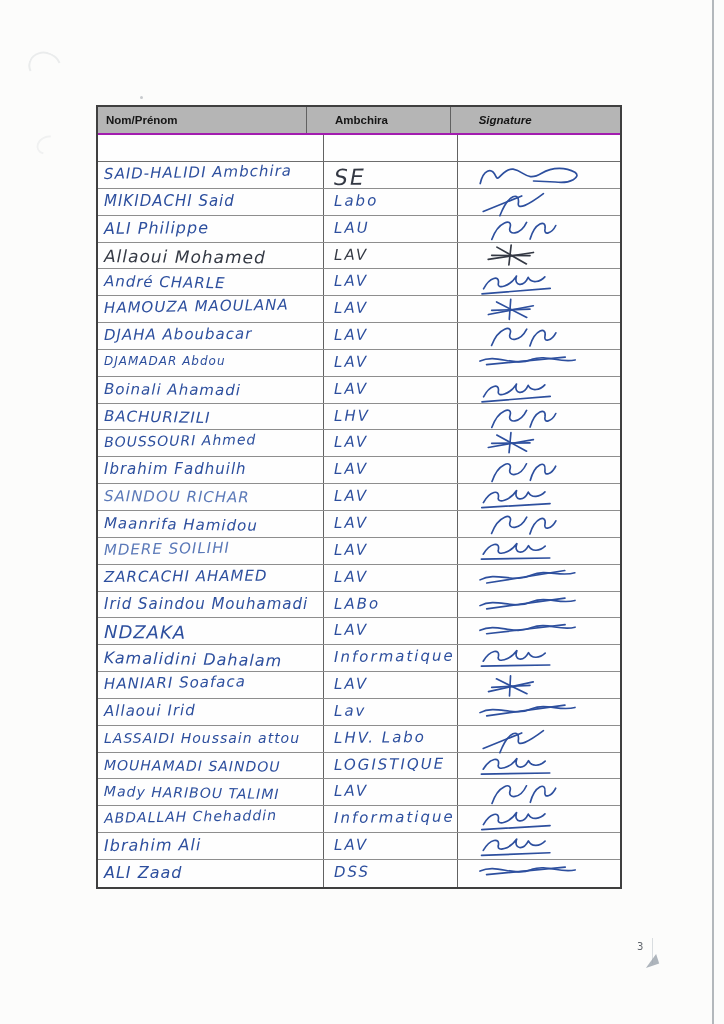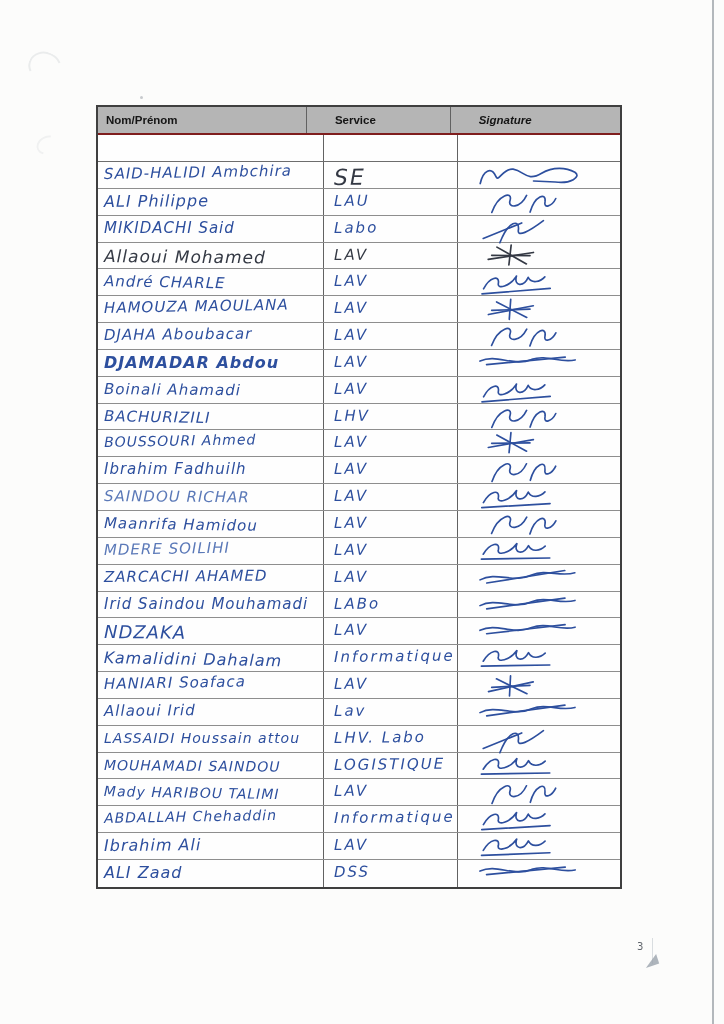--- a/index.html
+++ b/index.html
@@ -32,21 +32,21 @@
   .fold-line{position:absolute;width:1px;height:26px;background:#d9dde0;}
 
   
   .sheet-table{
     position:absolute;left:96px;top:105px;width:526px;
     border:2px solid #3f3f3f;box-sizing:border-box;
     background:#fefefe;
   }
   .t-row{display:flex;box-sizing:border-box;border-bottom:1px solid #8e8e8e;position:relative;}
   .t-row.header{
-    height:28px;background:#b5b5b5;border-bottom:2px solid #7f1d1d;gap:20px;
+    height:28px;background:#b5b5b5;border-bottom:2px solid #a21caf;gap:20px;
   }
   .t-row.blank{height:27px;border-bottom:1.4px solid #6d6d6d;}
   .t-row.data{height:26.85px;}
   .t-row:last-child{border-bottom:none;}
   .c1,.c2,.c3{box-sizing:border-box;position:relative;}
   .c1{width:228px;border-right:1px solid #626262;}
   .c2{width:135px;border-right:1px solid #626262;}
   .c3{width:163px;font-style:italic;}
   .header .hcell{
     font-weight:bold;font-size:11.5px;color:#151515;
@@ -74,21 +74,21 @@
   <span class="artifact-arc arc1"></span>
   <span class="artifact-arc arc2"></span>
   <span class="dot1"></span>
 
   <div class="sheet-table">
     <div class="t-row header">
       <div class="c1">
           <span class="hcell">Nom/Prénom</span>
         </div>
       <div class="c2">
-          <span class="hcell">Service</span>
+          <span class="hcell">Ambchira</span>
         </div>
       <div class="c3">
           <span class="hcell">Signature</span>
         </div>
     </div>
     <div class="t-row blank">
       <div class="c1"></div>
       <div class="c2"></div>
       <div class="c3"></div>
     </div>
@@ -101,43 +101,43 @@
             <span class="hw svc ink-dark" style="font-size: 22px;">SE</span>
           </div>
           <div class="c3">
             <span class="sigwrap"><svg viewBox="0 0 156 36" style="transform: rotate(-1.8deg);">
                 <path d="M6,26 C10,10 20,6 25,18 C28,26 34,8 46,10 C60,13 62,26 80,16 C94,8 110,10 120,16 C128,22 114,30 96,27 L70,25" fill="none" stroke="#2d4f9e" stroke-width="2" stroke-linecap="round" stroke-linejoin="round"></path>
               </svg></span>
           </div>
         </div>
         <div class="t-row data">
           <div class="c1">
-            <span class="hw ink-blue" style="font-size: 16px; transform: rotate(-0.5deg);">ALI Philippe</span>
-          </div>
-          <div class="c2">
-            <span class="hw svc ink-blue" style="font-size: 15px;">LAU</span>
-          </div>
-          <div class="c3">
-            <span class="sigwrap"><svg viewBox="0 0 156 36" style="transform: rotate(-0.6deg);">
-                <path d="M20,30 C28,8 46,4 42,16 C39,25 54,26 62,10" fill="none" stroke="#2d4f9e" stroke-width="2" stroke-linecap="round" stroke-linejoin="round"></path>
-                <path d="M66,30 C72,10 86,6 84,18 C82,26 92,24 97,14" fill="none" stroke="#2d4f9e" stroke-width="2" stroke-linecap="round" stroke-linejoin="round"></path>
-              </svg></span>
-          </div>
-        </div>
-        <div class="t-row data">
-          <div class="c1">
             <span class="hw ink-blue" style="font-size: 15px; transform: rotate(0deg);">MIKIDACHI Said</span>
           </div>
           <div class="c2">
             <span class="hw svc ink-blue" style="font-size: 15px;">Labo</span>
           </div>
           <div class="c3">
             <span class="sigwrap"><svg viewBox="0 0 156 36" style="transform: rotate(0.6deg);">
                 <path d="M10,30 L56,11" fill="none" stroke="#2d4f9e" stroke-width="2" stroke-linecap="round" stroke-linejoin="round"></path>
                 <path d="M30,35 C40,8 54,6 52,20 C51,28 64,22 82,8" fill="none" stroke="#2d4f9e" stroke-width="2" stroke-linecap="round" stroke-linejoin="round"></path>
+              </svg></span>
+          </div>
+        </div>
+        <div class="t-row data">
+          <div class="c1">
+            <span class="hw ink-blue" style="font-size: 16px; transform: rotate(-0.5deg);">ALI Philippe</span>
+          </div>
+          <div class="c2">
+            <span class="hw svc ink-blue" style="font-size: 15px;">LAU</span>
+          </div>
+          <div class="c3">
+            <span class="sigwrap"><svg viewBox="0 0 156 36" style="transform: rotate(-0.6deg);">
+                <path d="M20,30 C28,8 46,4 42,16 C39,25 54,26 62,10" fill="none" stroke="#2d4f9e" stroke-width="2" stroke-linecap="round" stroke-linejoin="round"></path>
+                <path d="M66,30 C72,10 86,6 84,18 C82,26 92,24 97,14" fill="none" stroke="#2d4f9e" stroke-width="2" stroke-linecap="round" stroke-linejoin="round"></path>
               </svg></span>
           </div>
         </div>
         <div class="t-row data">
           <div class="c1">
             <span class="hw ink-dark" style="font-size: 17px; transform: rotate(0.5deg);">Allaoui Mohamed</span>
           </div>
           <div class="c2">
             <span class="hw svc ink-dark" style="font-size: 15px;">LAV</span>
           </div>
@@ -189,21 +189,21 @@
           </div>
           <div class="c3">
             <span class="sigwrap"><svg viewBox="0 0 156 36" style="transform: rotate(0.6deg);">
                 <path d="M20,30 C28,8 46,4 42,16 C39,25 54,26 62,10" fill="none" stroke="#2d4f9e" stroke-width="2" stroke-linecap="round" stroke-linejoin="round"></path>
                 <path d="M66,30 C72,10 86,6 84,18 C82,26 92,24 97,14" fill="none" stroke="#2d4f9e" stroke-width="2" stroke-linecap="round" stroke-linejoin="round"></path>
               </svg></span>
           </div>
         </div>
         <div class="t-row data">
           <div class="c1">
-            <span class="hw ink-blue" style="font-size: 16px; transform: rotate(0deg); font-weight: bold;">DJAMADAR Abdou</span>
+            <span class="hw ink-blue" style="font-size: 12px; transform: rotate(0deg);">DJAMADAR Abdou</span>
           </div>
           <div class="c2">
             <span class="hw svc ink-blue" style="font-size: 15px;">LAV</span>
           </div>
           <div class="c3">
             <span class="sigwrap"><svg viewBox="0 0 156 36" style="transform: rotate(1.8deg);">
                 <path d="M6,18 C26,8 46,24 68,14 C86,7 102,18 120,13" fill="none" stroke="#2d4f9e" stroke-width="2" stroke-linecap="round" stroke-linejoin="round"></path>
                 <path d="M14,22 L108,10" fill="none" stroke="#2d4f9e" stroke-width="2" stroke-linecap="round" stroke-linejoin="round"></path>
               </svg></span>
           </div>

